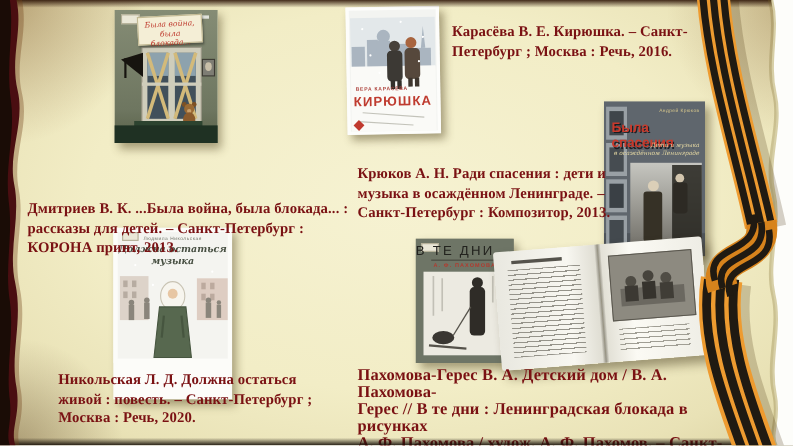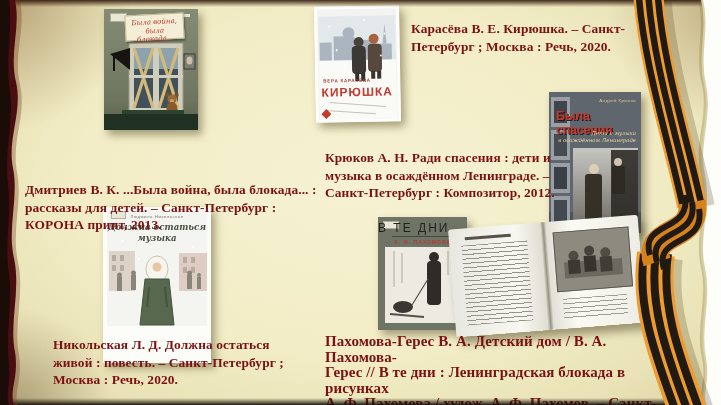--- a/index.html
+++ b/index.html
@@ -290,24 +290,24 @@
       </div>
       <div class="caplines"></div>
     </div>
     <div class="gutter"></div>
   </div>
 
   <div class="cite" style="left:25px;top:133px;width:305px;margin-top:48px;">Дмитриев В. К. ...Была война, была блокада... :
 рассказы для детей. – Санкт-Петербург :
 КОРОНА принт, 2013.</div>
   <div class="cite" style="left:411px;top:20px;width:260px;">Карасёва В. Е. Кирюшка. – Санкт-
-Петербург ; Москва : Речь, 2020.</div>
+Петербург ; Москва : Речь, 2016.</div>
   <div class="cite" style="left:325px;top:149px;width:255px;">Крюков А. Н. Ради спасения : дети и
 музыка в осаждённом Ленинграде. –
-Санкт-Петербург : Композитор, 2012.</div>
+Санкт-Петербург : Композитор, 2013.</div>
   <div class="cite" style="left:53px;top:336px;width:265px;">Никольская Л. Д. Должна остаться
 живой : повесть. – Санкт-Петербург ;
 Москва : Речь, 2020.</div>
   <div class="cite small" style="left:325px;top:334px;width:340px;">Пахомова-Герес В. А. Детский дом / В. А. Пахомова-
 Герес // В те дни : Ленинградская блокада в рисунках
 А. Ф. Пахомова / худож. А. Ф. Пахомов. – Санкт-
 Петербург : Дом детской книги, 2024. – С. 32-33.</div>
 </div>
 
 <svg id="edges" class="overlay-svg" width="721" height="405" viewBox="0 0 721 405">

